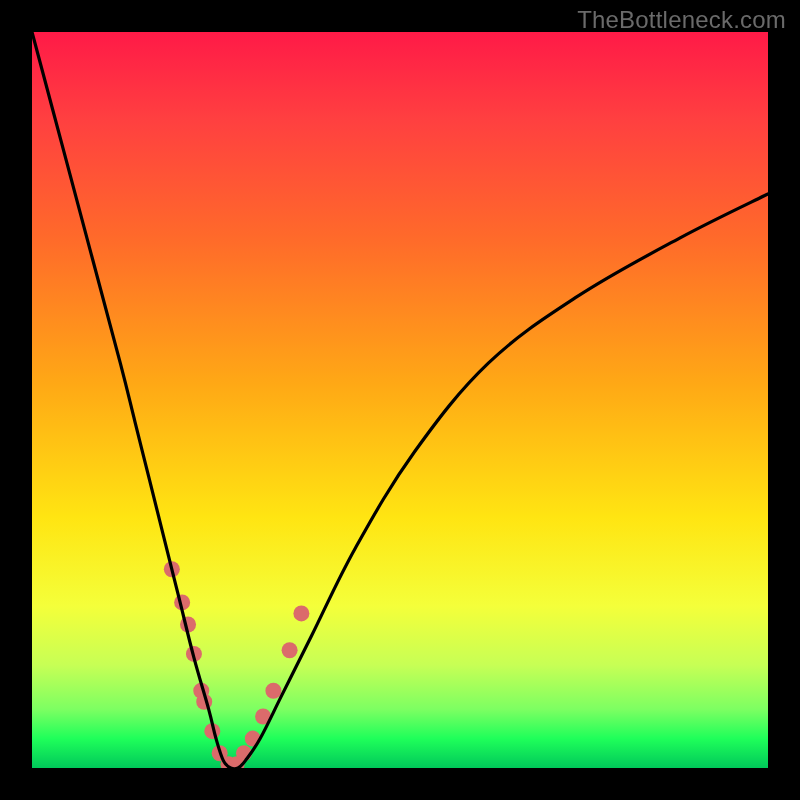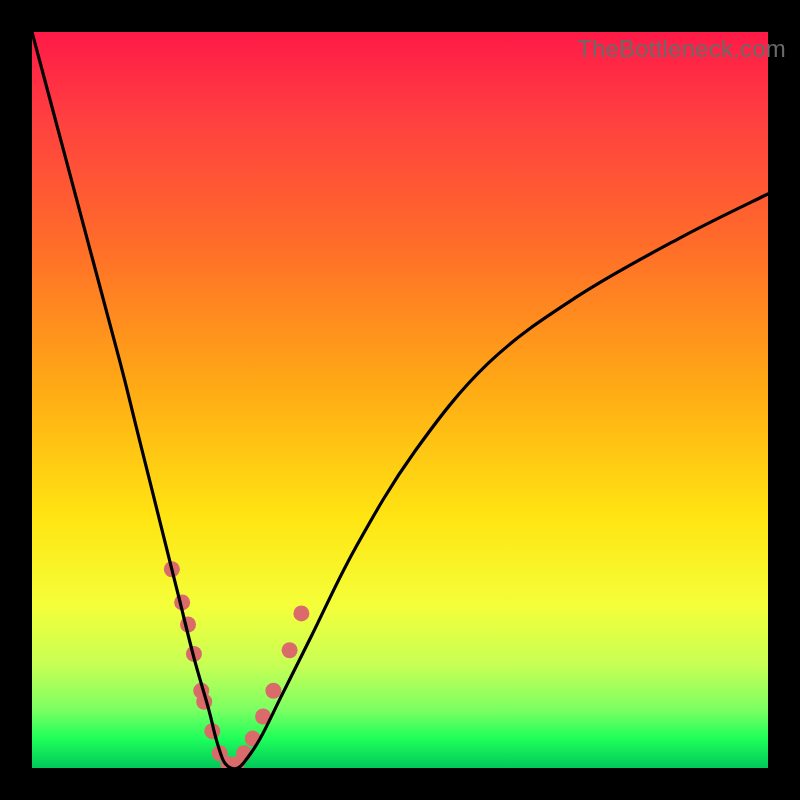--- a/index.html
+++ b/index.html
@@ -38,21 +38,20 @@
   }
   .watermark {
     position: absolute;
     top: 6px;
     right: 14px;
     color: #6a6a6a;
     font-size: 24px;
     letter-spacing: 0.2px;
     user-select: none;
     pointer-events: none;
-    margin-top: 29px;
   }
   svg.curve {
     position: absolute;
     inset: 0;
     pointer-events: none;
   }
 </style>
 </head>
 <body>
 

